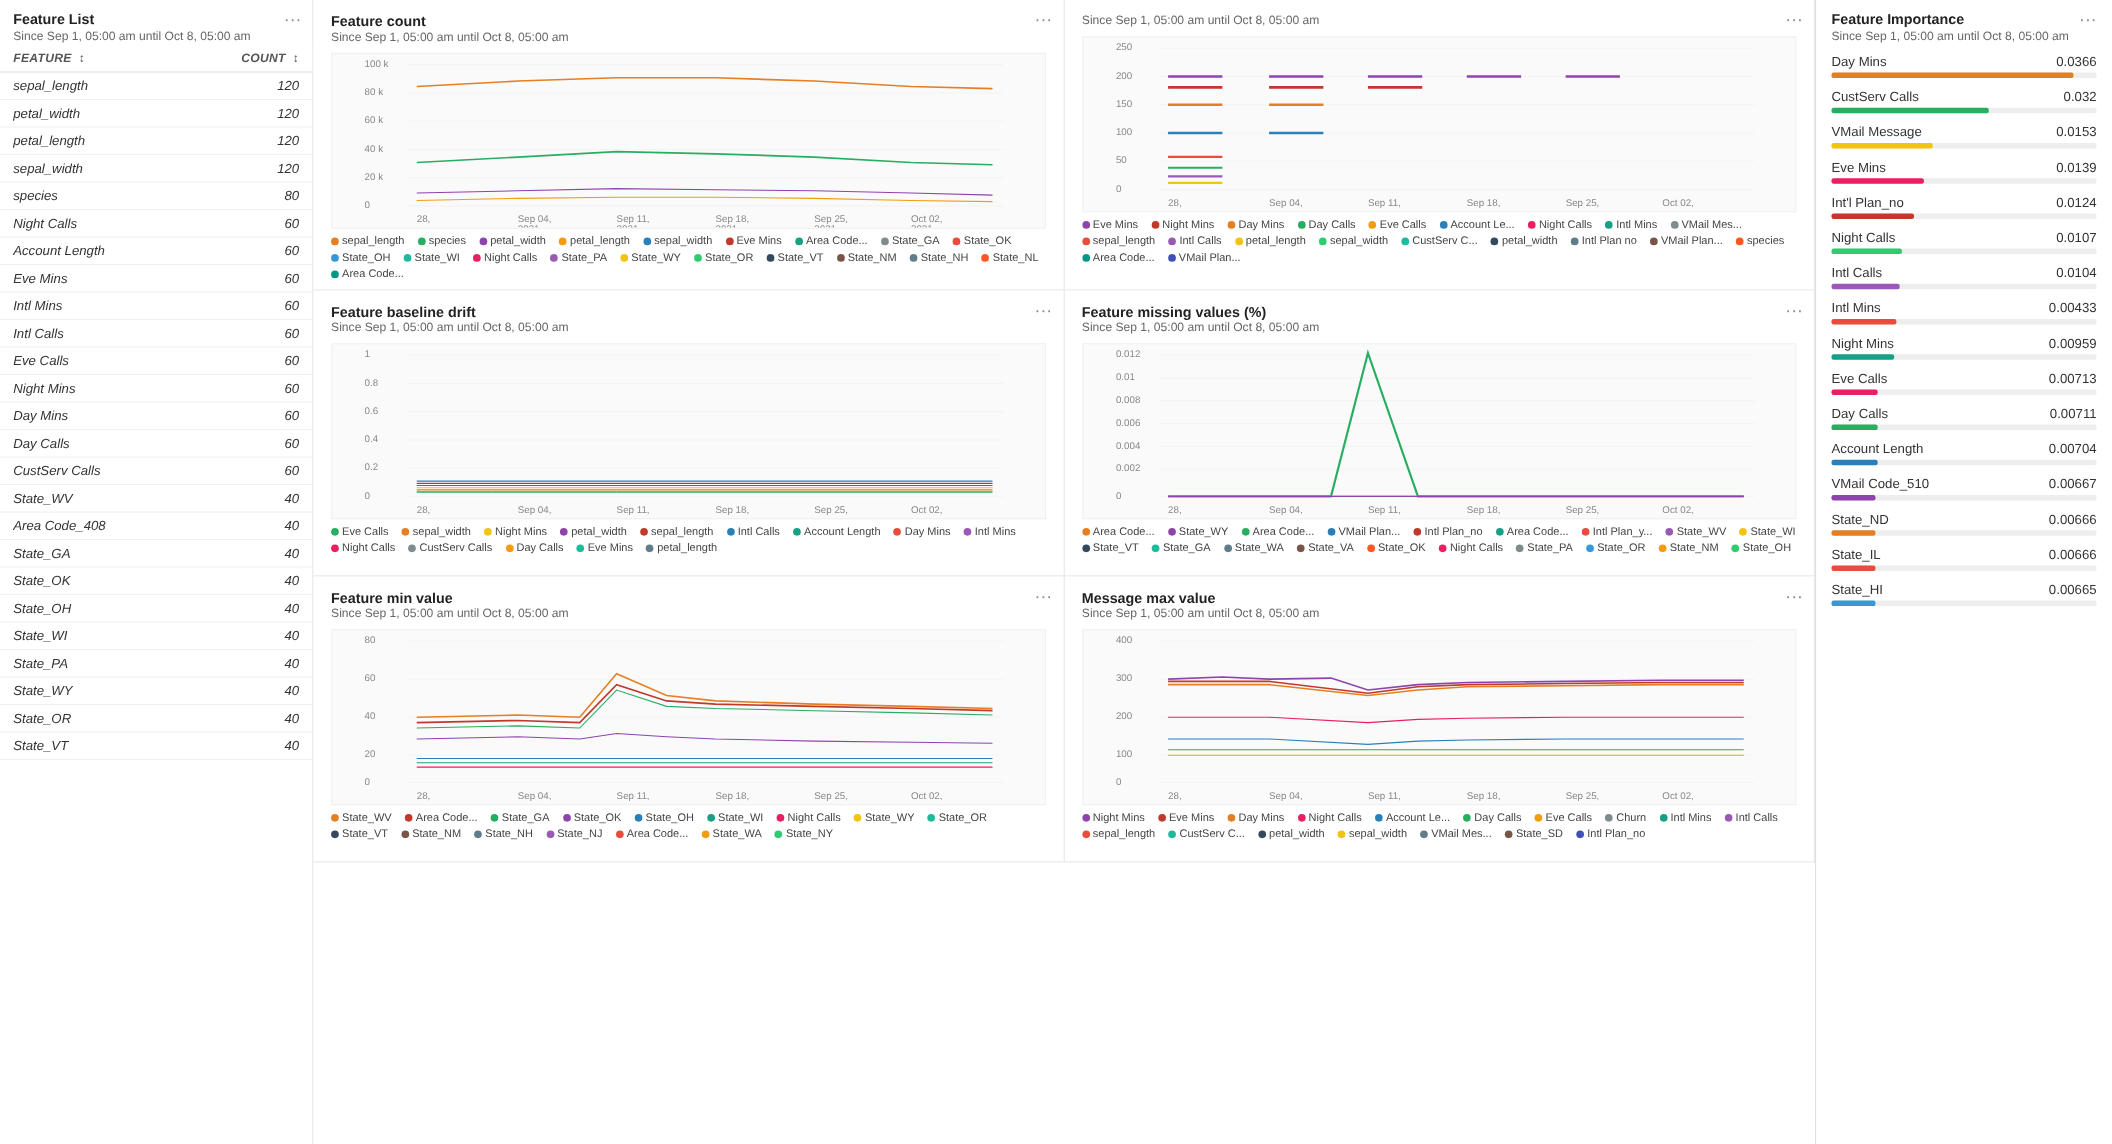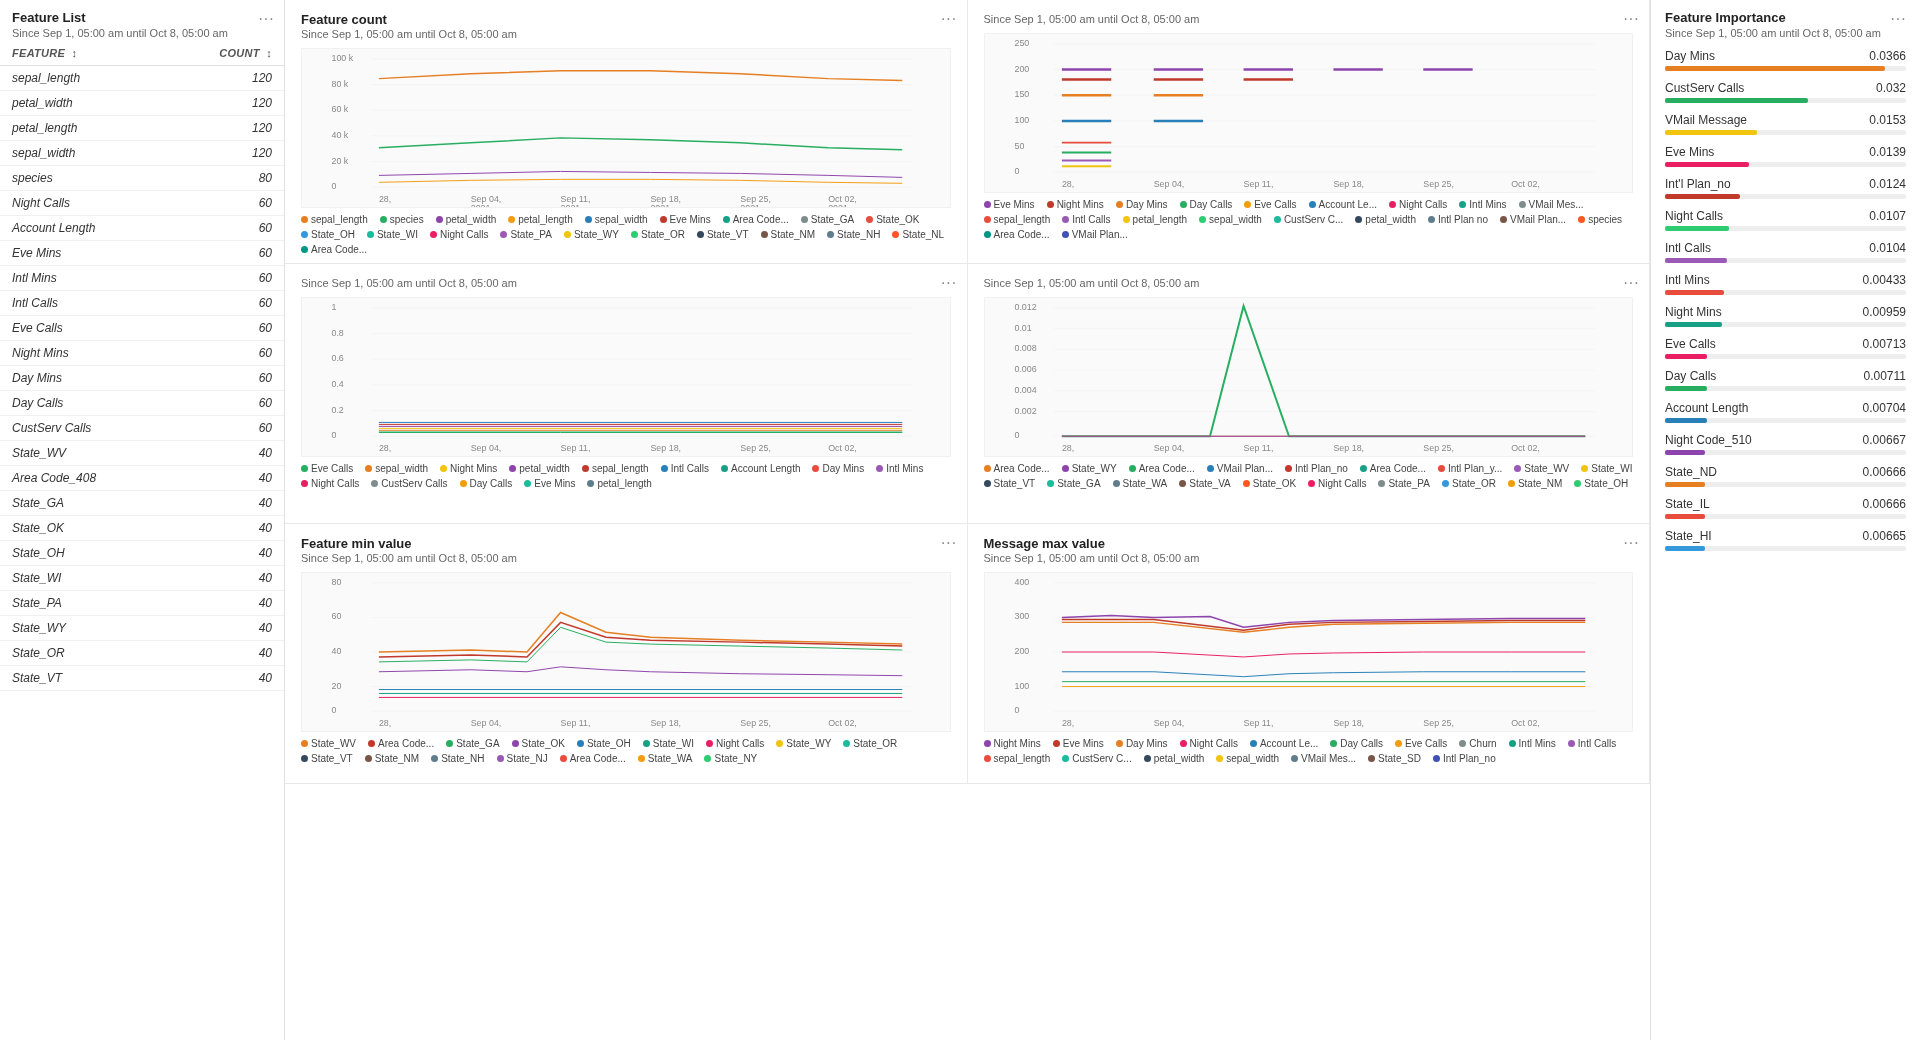--- a/index.html
+++ b/index.html
@@ -434,20 +434,21 @@
         <span>Area Code...</span>
       </div>
             <div class="legend-item">
         <span class="legend-dot" style="background:#3f51b5"></span>
         <span>VMail Plan...</span>
       </div>
           </div>
       </div>
 
       <div class="chart-panel">
+        <div class="chart-title">Feature baseline drift</div>
         <div class="chart-subtitle">Since Sep 1, 05:00 am until Oct 8, 05:00 am</div>
         <span class="chart-menu">···</span>
         <div class="chart-area">
           <svg class="chart-svg" viewBox="0 0 600 160">
             <text x="2" y="12" class="axis-label">1</text>
             <text x="2" y="38" class="axis-label">0.8</text>
             <text x="2" y="64" class="axis-label">0.6</text>
             <text x="2" y="90" class="axis-label">0.4</text>
             <text x="2" y="116" class="axis-label">0.2</text>
             <text x="2" y="142" class="axis-label">0</text>
@@ -528,20 +529,21 @@
         <span>Eve Mins</span>
       </div>
             <div class="legend-item">
         <span class="legend-dot" style="background:#607d8b"></span>
         <span>petal_length</span>
       </div>
           </div>
       </div>
 
       <div class="chart-panel">
+        <div class="chart-title">Feature missing values (%)</div>
         <div class="chart-subtitle">Since Sep 1, 05:00 am until Oct 8, 05:00 am</div>
         <span class="chart-menu">···</span>
         <div class="chart-area">
           <svg class="chart-svg" viewBox="0 0 600 160">
             <text x="2" y="12" class="axis-label">0.012</text>
             <text x="2" y="33" class="axis-label">0.01</text>
             <text x="2" y="54" class="axis-label">0.008</text>
             <text x="2" y="75" class="axis-label">0.006</text>
             <text x="2" y="96" class="axis-label">0.004</text>
             <text x="2" y="117" class="axis-label">0.002</text>
@@ -962,21 +964,21 @@
       <div class="importance-label-row">
         <span class="importance-name">Account Length</span>
         <span class="importance-value">0.00704</span>
       </div>
       <div class="importance-bar-bg">
         <div class="importance-bar" style="width:42px;background:#2980b9"></div>
       </div>
     </div>
         <div class="importance-row">
       <div class="importance-label-row">
-        <span class="importance-name">Night Code_510</span>
+        <span class="importance-name">VMail Code_510</span>
         <span class="importance-value">0.00667</span>
       </div>
       <div class="importance-bar-bg">
         <div class="importance-bar" style="width:40px;background:#8e44ad"></div>
       </div>
     </div>
         <div class="importance-row">
       <div class="importance-label-row">
         <span class="importance-name">State_ND</span>
         <span class="importance-value">0.00666</span>

